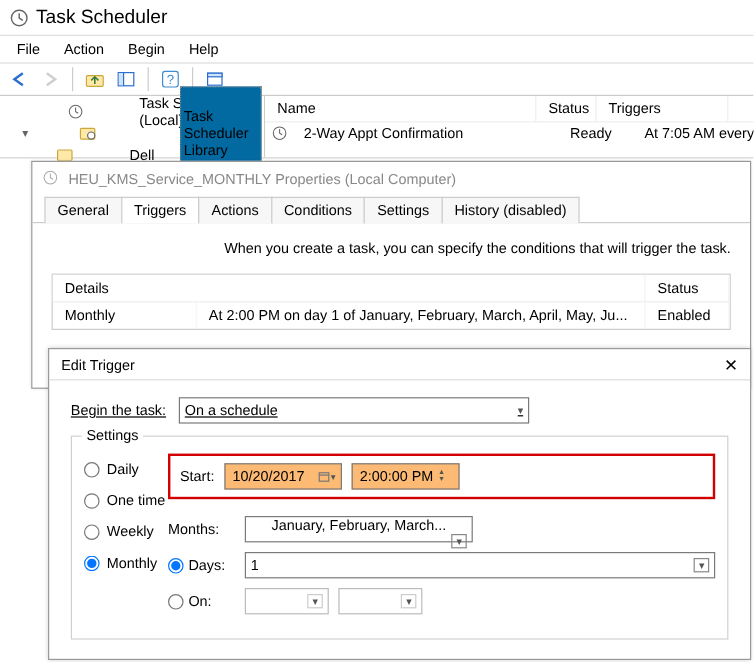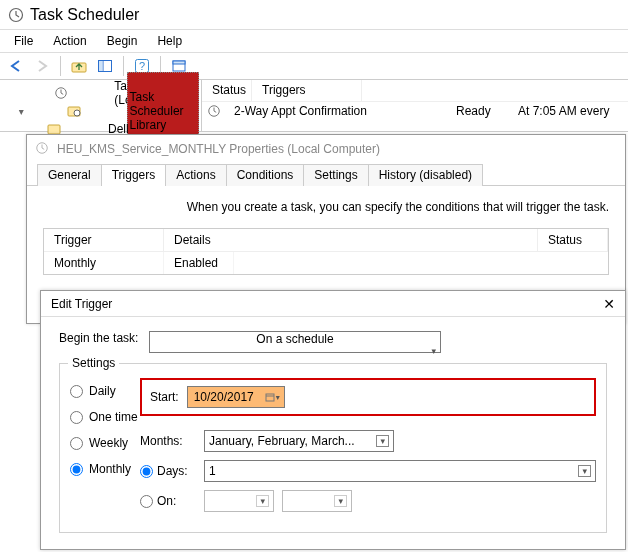--- a/index.html
+++ b/index.html
@@ -13,21 +13,21 @@
   .tb-btn { width: 24px; height: 24px; display: flex; align-items: center; justify-content: center; border: 1px solid transparent; }
   .tb-btn.disabled { opacity: 0.4; }
   .tb-sep { width: 1px; height: 20px; background: #ccc; margin: 0 4px; }
   .mainrow { display: flex; height: 52px; border-bottom: 1px solid #ccc; position: relative; }
   .treepane { width: 264px; border-right: 1px solid #ccc; padding: 4px 2px; background: #fff; }
   .tree-row { display: flex; align-items: center; height: 18px; padding-left: 2px; gap: 42px; }
   .tree-row.indent1 { padding-left: 16px; }
   .tree-row.indent2 { padding-left: 44px; }
   .tree-twisty { width: 12px; text-align: center; color: #666; font-size: 10px; }
   .tree-icon { width: 16px; height: 16px; margin-right: 4px; display: inline-flex; align-items: center; justify-content: center; }
-  .tree-sel { background: #b91c1c; border: 1px dotted #888; padding: 17px 2px; }
+  .tree-sel { background: #0369a1; border: 1px dotted #888; padding: 17px 2px; margin-left: 24px; }
   .listpane { flex: 1; background: #fff; position: relative; }
   .listhdr { display: flex; height: 22px; border-bottom: 1px solid #eee; background: #fff; }
   .listhdr span { padding: 3px 10px; border-right: 1px solid #eee; }
   .listrow { display: flex; align-items: center; height: 18px; padding-left: 4px; gap: 12px; }
   .listrow .ic { width: 16px; display: inline-flex; align-items: center; justify-content: center; }
   .col-name { width: 226px; }
   .col-status { width: 50px; }
   .col-trig { width: 110px; }
   
   .props { position: absolute; left: 26px; top: 134px; width: 600px; height: 190px; background: #fff; border: 1px solid #999; box-shadow: 0 0 3px rgba(0,0,0,.15); }
@@ -43,41 +43,41 @@
   .trig-hdr, .trig-row { display: flex; }
   .trig-hdr span { padding: 4px 10px; border-right: 1px solid #eee; background: #fff; font-weight: normal; border-bottom: 1px solid #eee; }
   .trig-row span { padding: 4px 10px; border-right: 1px solid #f4f4f4; overflow: hidden; white-space: nowrap; }
   .tc1 { width: 120px; }
   .tc2 { flex: 1; }
   .tc3 { width: 70px; }
   
   .edit { position: absolute; left: 40px; top: 290px; width: 586px; height: 260px; background: #fff; border: 1px solid #999; box-shadow: 0 0 4px rgba(0,0,0,.2); }
   .edit-title { display: flex; align-items: center; justify-content: space-between; height: 26px; padding: 0 10px; border-bottom: 1px solid #ddd; }
   .edit-body { padding: 14px 18px 0; }
-  .row-begin { display: flex; align-items: flex-start; margin-bottom: 10px; }
+  .row-begin { display: flex; align-items: center; margin-bottom: 10px; text-decoration: underline; }
   .row-begin label { width: 90px; }
   .select { display: inline-flex; align-items: center; height: 22px; border: 1px solid #7a7a7a; background: #fff; padding: 0 4px; position: relative; }
-  .select.wide { width: 292px; flex-direction: column; }
+  .select.wide { width: 292px; }
   .select .dd { margin-left: auto; font-size: 9px; color: #555; }
   .group { border: 1px solid #d0d0d0; margin-top: 6px; position: relative; padding: 14px 10px 20px; }
   .group-label { position: absolute; top: -8px; left: 8px; background: #fff; padding: 0 4px; }
   .settings-row { display: flex; }
   .radios { width: 100px; }
   .radio { display: flex; align-items: center; height: 26px; gap: 6px; }
   .box { border: 2px solid #d20000; padding: 6px 8px; display: flex; align-items: center; gap: 8px; }
   .datefield, .timefield { display: inline-flex; align-items: center; height: 22px; border: 1px solid #7a7a7a; padding: 0 4px 0 6px; background: #fdba74; }
   .datefield { width: 98px; }
   .timefield { width: 90px; }
   .spin { display: flex; flex-direction: column; margin-left: 4px; }
   .spin span { font-size: 6px; line-height: 6px; color: #555; text-align: center; }
   .chk { display: inline-flex; align-items: center; gap: 6px; margin-left: 12px; }
   .chkbox { width: 13px; height: 13px; border: 1px solid #7a7a7a; background: #fff; }
   .monthrow { display: flex; align-items: center; margin-top: 14px; gap: 8px; }
   .monthrow .lbl { width: 56px; }
-  .select.med { width: 190px; }
+  .select.med { width: 190px; flex-direction: column; }
   .select.sm { width: 70px; }
   .select.dim { color: #888; border-color: #bbb; }
   .select.long { width: 392px; }
   .dayrow { display: flex; align-items: center; margin-top: 8px; gap: 8px; }
   .radio-in { display: flex; align-items: center; gap: 4px; width: 56px; }
   input[type=radio] { margin: 0; }
   .close-x { font-family: Arial; font-size: 14px; }
 </style>
 </head>
 <body>
@@ -164,20 +164,21 @@
       <span class="tree-icon">
         <svg width="14" height="14">
             <rect x="1" y="3" width="12" height="9" rx="1" fill="#ffe9a8" stroke="#caa73a"></rect>
           </svg>
       </span>
       <span>Dell</span>
     </div>
   </div>
   <div class="listpane">
     <div class="listhdr">
+      <span class="col-name">Name</span>
       <span class="col-status">Status</span>
       <span class="col-trig">Triggers</span>
     </div>
     <div class="listrow">
       <span class="ic">
         <svg width="14" height="14" viewBox="0 0 16 16">
             <circle cx="8" cy="8" r="6" fill="none" stroke="#666"></circle>
             <path d="M8 4v4l2.5 1.5" stroke="#666" fill="none"></path>
           </svg>
       </span>
@@ -203,26 +204,26 @@
     <div class="tab active">Triggers</div>
     <div class="tab inactive">Actions</div>
     <div class="tab inactive">Conditions</div>
     <div class="tab inactive">Settings</div>
     <div class="tab inactive">History (disabled)</div>
   </div>
   <div class="tabbody">
     <div class="desc">When you create a task, you can specify the conditions that will trigger the task.</div>
     <div class="trig-table">
       <div class="trig-hdr">
-        <span class="tc1">Trigger</span>
         <span class="tc2">Details</span>
         <span class="tc3">Status</span>
       </div>
       <div class="trig-row">
         <span class="tc1">Monthly</span>
+        <span class="tc2">At 2:00 PM  on day 1 of January, February, March, April, May, Ju...</span>
         <span class="tc3">Enabled</span>
       </div>
     </div>
   </div>
 </div>
 
 <div class="edit">
   <div class="edit-title">
     <span>Edit Trigger</span>
     <span class="close-x">✕</span>
@@ -262,20 +263,27 @@
             <div class="datefield">
               <span>10/20/2017</span>
               <span style="margin-left:auto;display:flex;align-items:center;gap:1px">
                 <svg width="10" height="10">
                     <rect x="1" y="2" width="8" height="7" fill="none" stroke="#777"></rect>
                     <line x1="1" y1="4" x2="9" y2="4" stroke="#777"></line>
                   </svg>
                 <span style="font-size:8px;color:#555">▾</span>
               </span>
             </div>
+            <div class="timefield">
+              <span>2:00:00 PM</span>
+              <span class="spin">
+                  <span>▲</span>
+                  <span>▼</span>
+                </span>
+            </div>
           </div>
           <div class="monthrow">
             <span class="lbl">Months:</span>
             <div class="select med">
               <span>January, February, March...</span>
               <span class="dd" style="border:1px solid #888;padding:0 3px;margin-left:auto">▾</span>
             </div>
           </div>
           <div class="dayrow">
             <span class="radio-in">

